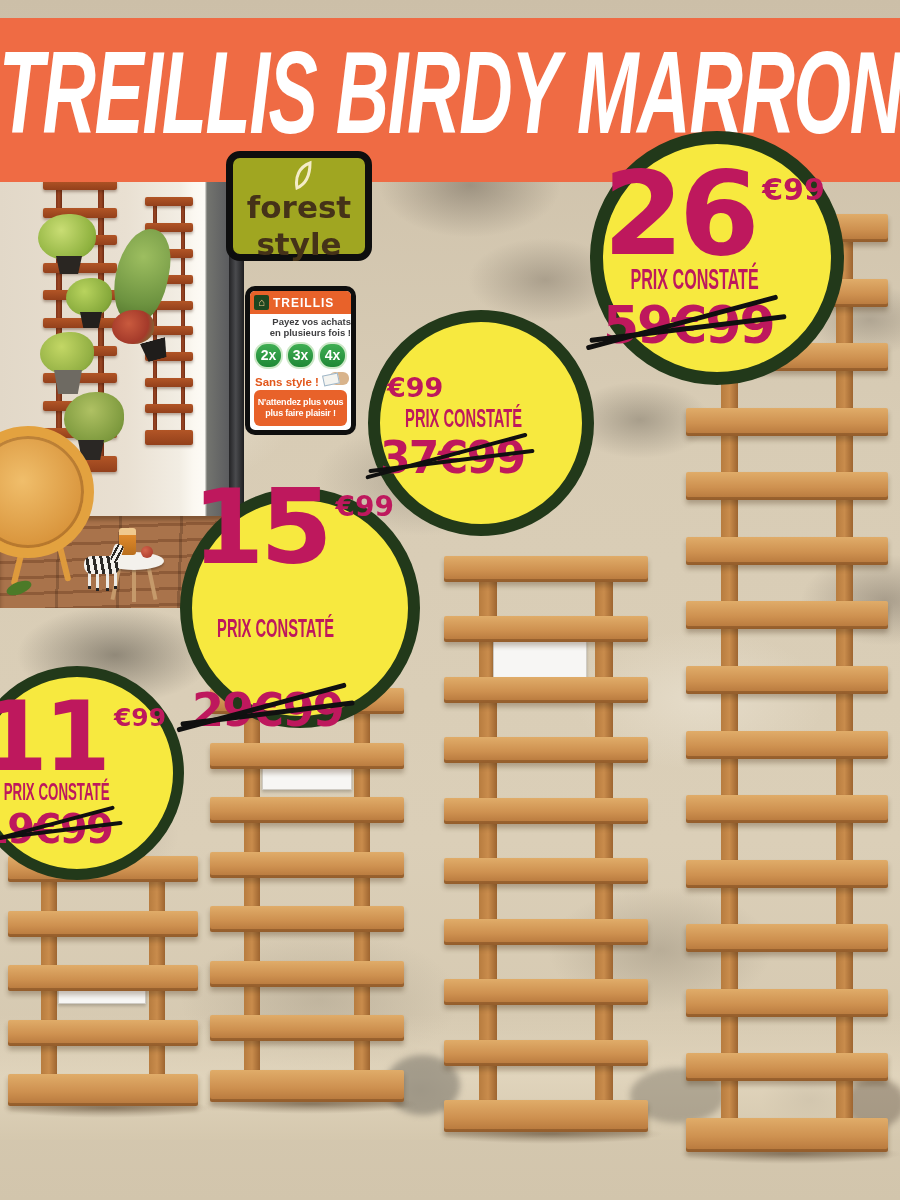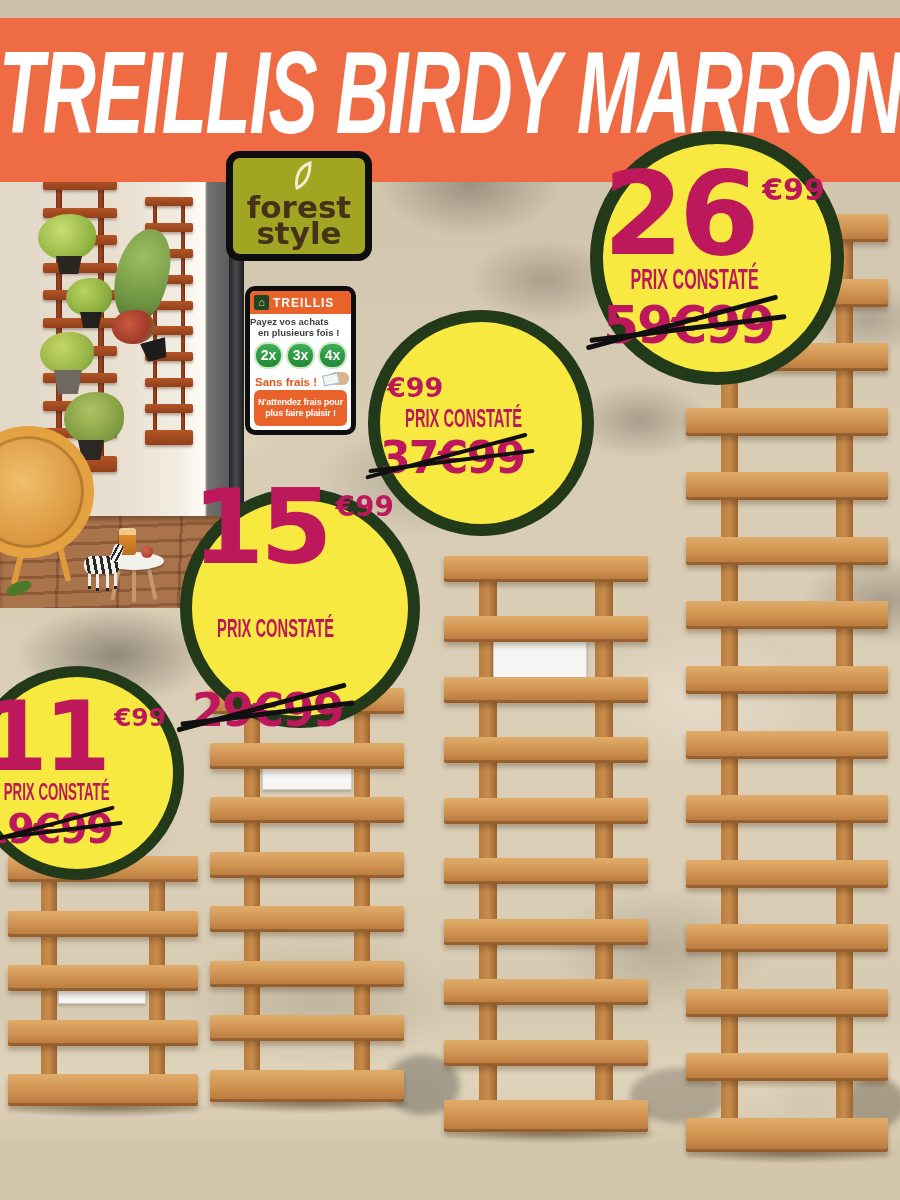--- a/index.html
+++ b/index.html
@@ -83,28 +83,28 @@
     white-space:nowrap;letter-spacing:-2px;transform:scale(.66,1.05);transform-origin:center top;}
 
   
   .pole{position:absolute;left:229px;top:255px;width:15px;height:265px;z-index:3;
     background:linear-gradient(90deg,#232325,#4A4B4E 45%,#1E1E20);}
   .logo{position:absolute;left:226px;top:151px;width:146px;height:110px;z-index:5;
     background:#A0A621;border:7px solid #0E0E0E;border-radius:14px;box-sizing:border-box;
     display:flex;flex-direction:column;align-items:center;}
   .logo-text{font-family:"DejaVu Sans",sans-serif;font-weight:bold;color:#453218;
     font-size:31px;line-height:26px;letter-spacing:0;}
-  .logo-text.l2{margin-top:0;}
+  .logo-text.l2{margin-top:11px;}
   .panel{position:absolute;left:245px;top:286px;width:111px;height:149px;z-index:5;
     background:#FFFFFF;border:5px solid #0E0E0E;border-radius:10px;box-sizing:border-box;overflow:hidden;}
   .panel-head{height:23px;background:#E8622A;display:flex;align-items:center;gap:4px;padding:0 4px;}
   .house-icon{width:15px;height:15px;background:#1E4620;border-radius:2px;color:#F3C98F;
     font-size:11px;line-height:15px;text-align:center;flex:0 0 auto;}
   .panel-head-label{color:#fff;font-weight:bold;font-size:12px;letter-spacing:1px;}
-  .pay-text{color:#3E3E40;font-weight:bold;font-size:9.5px;line-height:10.5px;text-align:left;margin-top:3px;}
+  .pay-text{color:#3E3E40;font-weight:bold;font-size:9.5px;line-height:10.5px;text-align:right;margin-top:3px;}
   .multi-row{display:flex;justify-content:center;gap:3px;margin-top:4px;}
   .multi{width:29px;height:27px;background:linear-gradient(#3FAE53,#1F8836);border:2px solid #CDE8C8;
     border-radius:13px;color:#fff;font-weight:bold;font-size:14px;display:flex;align-items:center;
     justify-content:center;box-sizing:border-box;padding-bottom:1px;}
   .sans-row{position:relative;margin:3px 0 0 5px;height:14px;}
   .sans-frais{color:#E2571B;font-weight:bold;font-size:11.5px;}
   .hand-icon{position:absolute;right:2px;top:-2px;width:26px;height:16px;}
   .hand-icon .palm{position:absolute;right:0;top:2px;width:20px;height:13px;border-radius:6px;background:#D9B48C;}
   .hand-icon .card{position:absolute;left:0;top:4px;width:14px;height:9px;background:#F4F4F0;
     border:1px solid #9FB6C8;transform:rotate(-12deg);}
@@ -239,30 +239,30 @@
       <span class="panel-head-label">TREILLIS</span>
     </div>
     <div class="pay-text">Payez vos achats</div>
     <div class="pay-text" style="margin-top:0;margin-left:8px;">en plusieurs fois !</div>
     <div class="multi-row">
       <span class="multi">2x</span>
       <span class="multi">3x</span>
       <span class="multi">4x</span>
     </div>
     <div class="sans-row">
-      <span class="sans-frais">Sans frais !</span>
+      <span class="sans-frais">Sans style !</span>
       <span class="hand-icon">
         <span class="palm"></span>
           <span class="card"></span>
       </span>
     </div>
     <div class="range">De 90€ à 4000€</div>
     <div class="fine">Financement</div>
     <div class="panel-foot">
-      <span>N'attendez frais pour</span>
+      <span>N'attendez plus vous</span>
       <span>plus faire plaisir !</span>
     </div>
   </div>
 
   <div class="badge badge-11">
     <div class="price-row">
       <span class="price-whole">11</span>
       <span class="price-sup">€99</span>
     </div>
     <div class="pc-label">PRIX CONSTATÉ</div>

